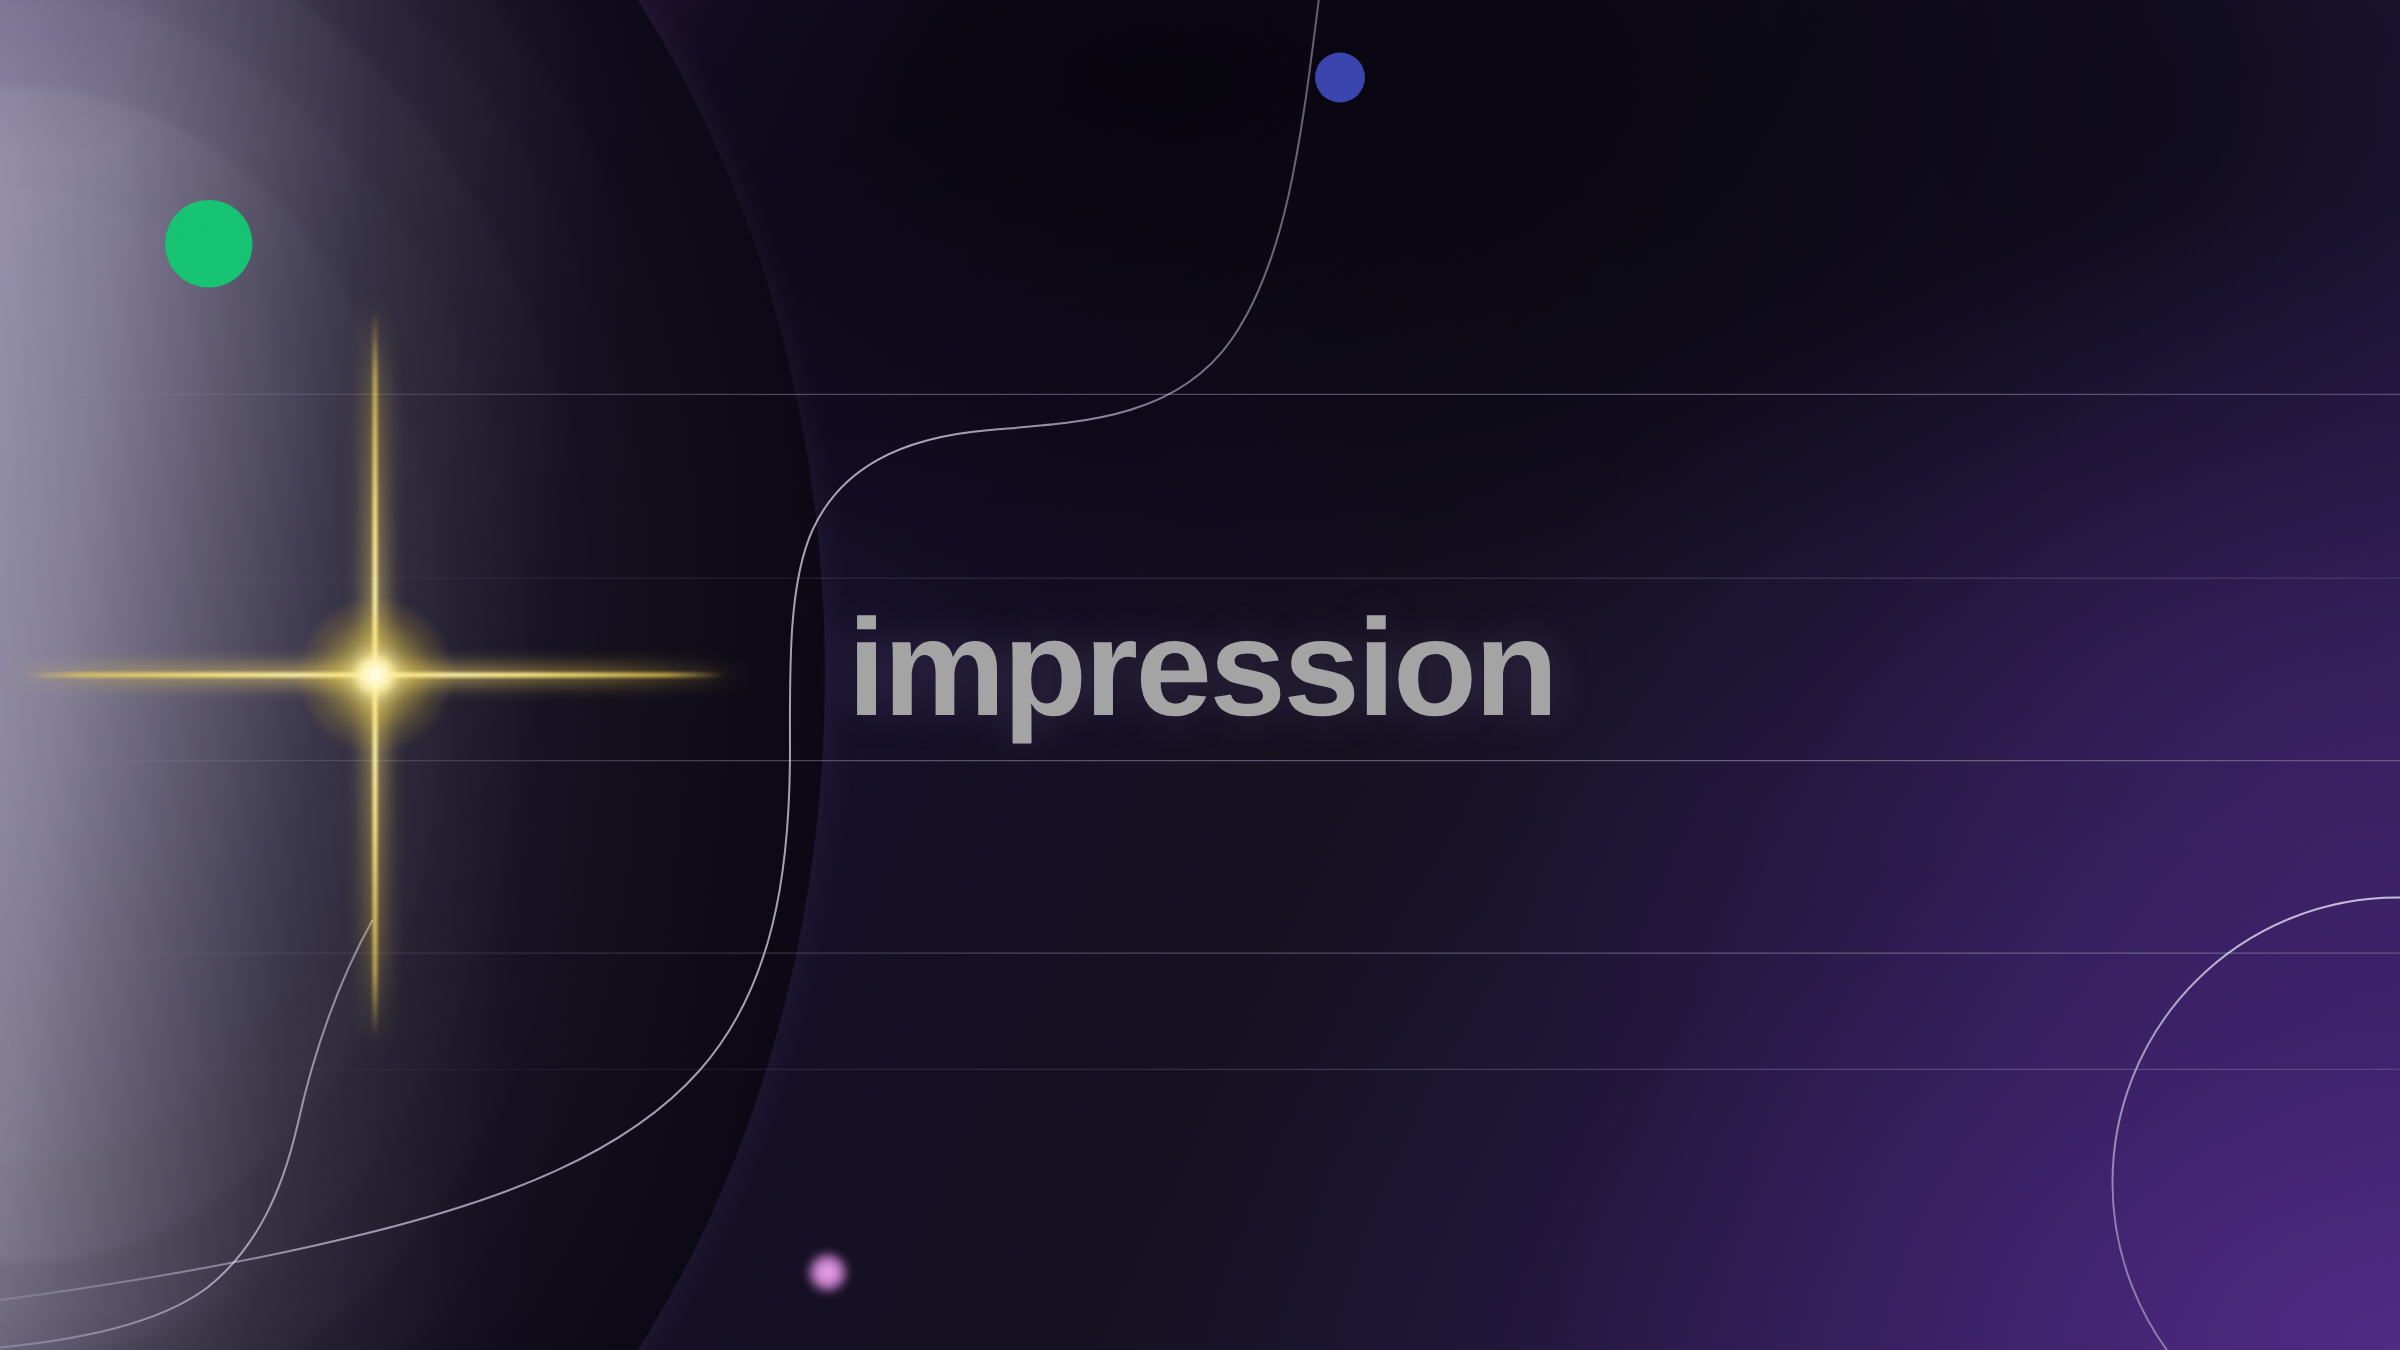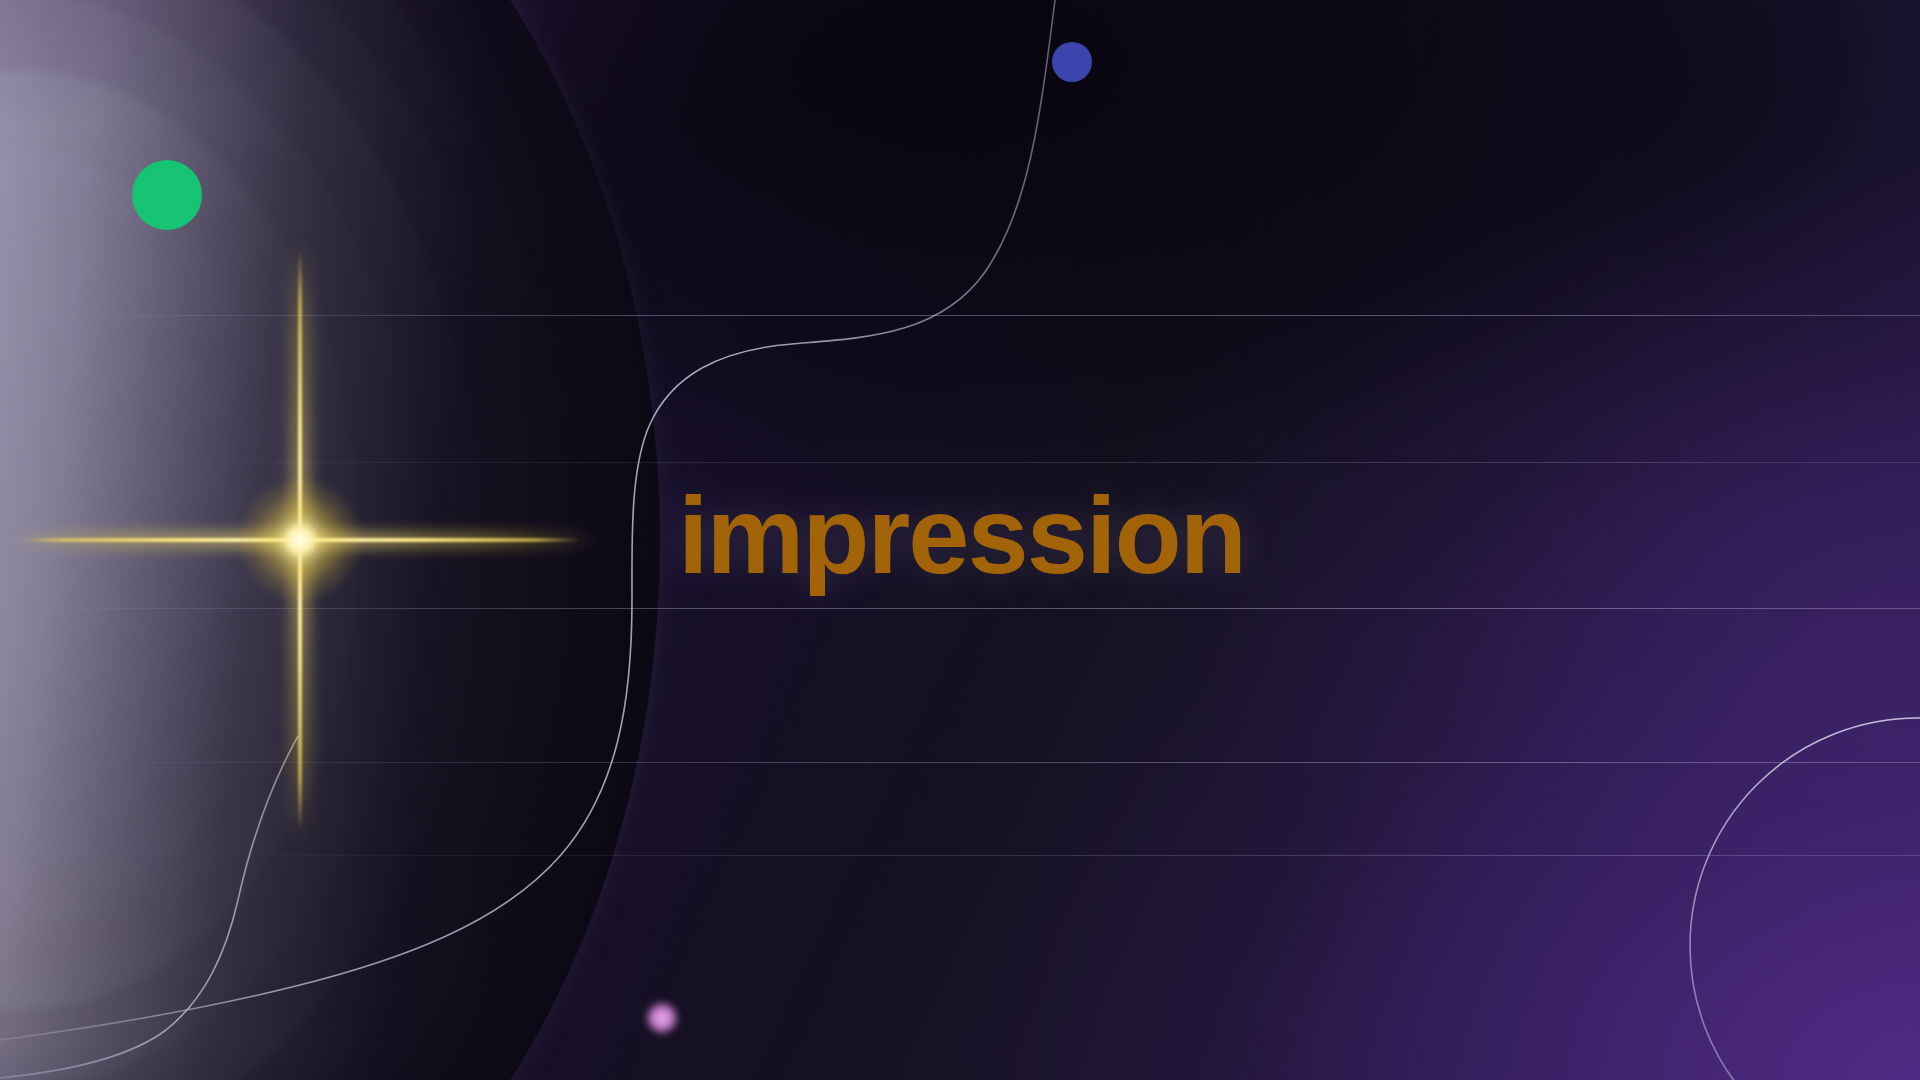--- a/index.html
+++ b/index.html
@@ -217,21 +217,21 @@
   }
 
   
   #wordmark {
     position:absolute;
     left:678px; top:480px;
     font-size:110px;
     font-weight:bold;
     letter-spacing:-2px;
     line-height:1;
-    color:#a16207;
+    color:#a3a3a3;
     white-space:nowrap;
     text-shadow:0 0 34px rgba(180,170,230,0.18);
   }
 
   
   #grain {
     position:absolute; inset:0;
     pointer-events:none;
     opacity:0.055;
     mix-blend-mode:overlay;

